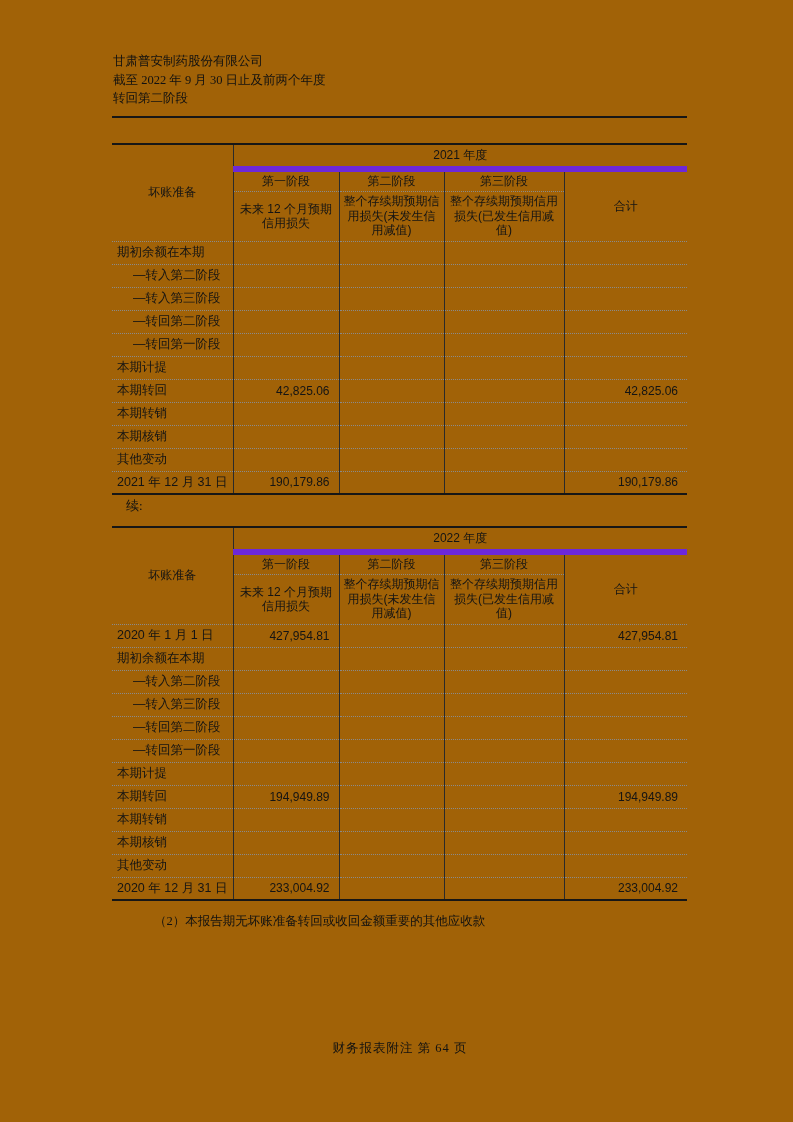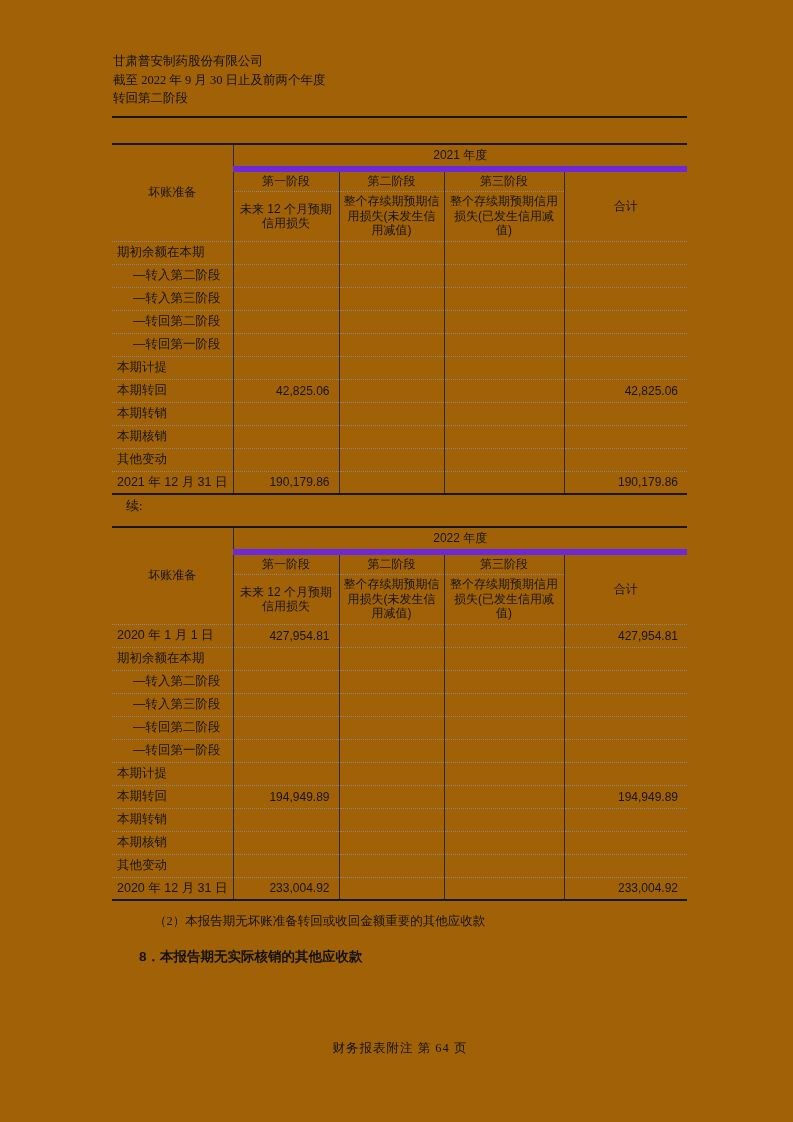--- a/index.html
+++ b/index.html
@@ -277,17 +277,16 @@
         <td class="lbl">2020 年 12 月 31 日</td>
         <td class="num vline">233,004.92</td>
         <td class="num vline"></td>
         <td class="num vline"></td>
         <td class="num vline">233,004.92</td>
       </tr>
     </tbody>
   </table>
 
   <div class="note-plain">（2）本报告期无坏账准备转回或收回金额重要的其他应收款</div>
-  <div class="note-bold note-8">8．本报告期无实际核销的其他应收款</div>
 
   <div class="page-footer">财务报表附注 第 64 页</div>
 
 </div>
 
 </body></html>

